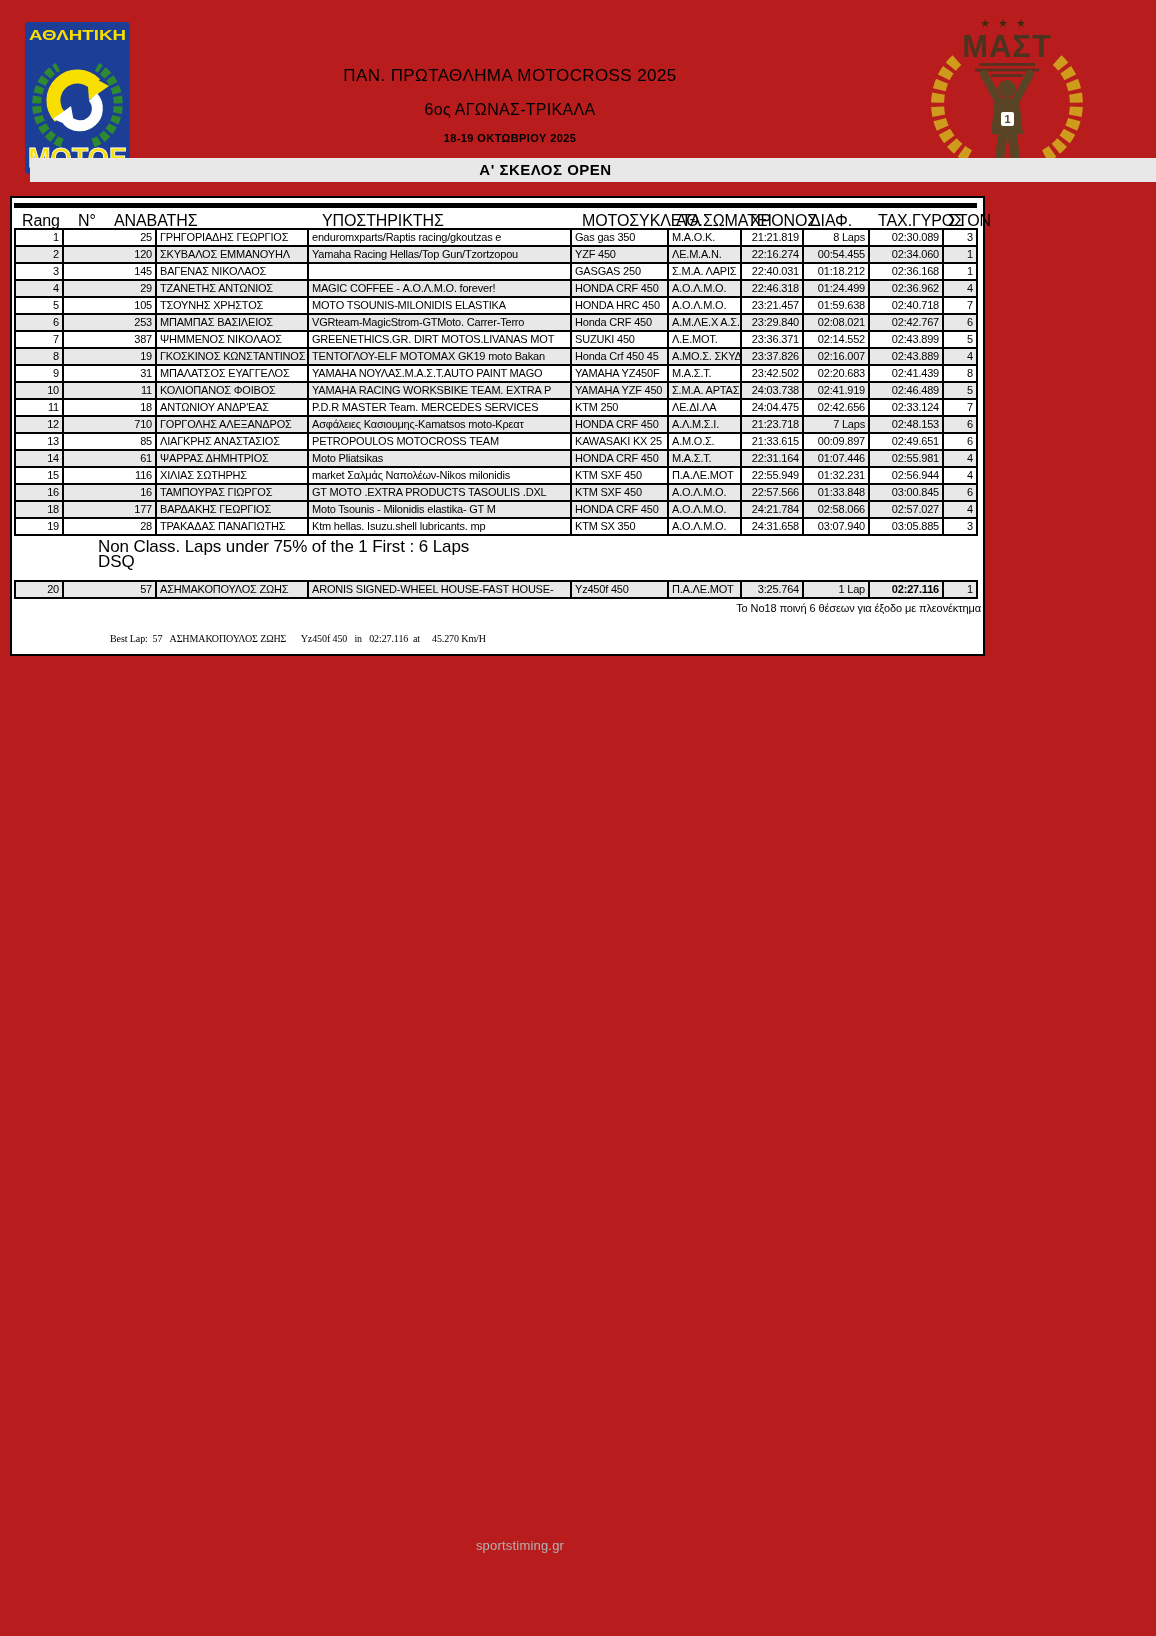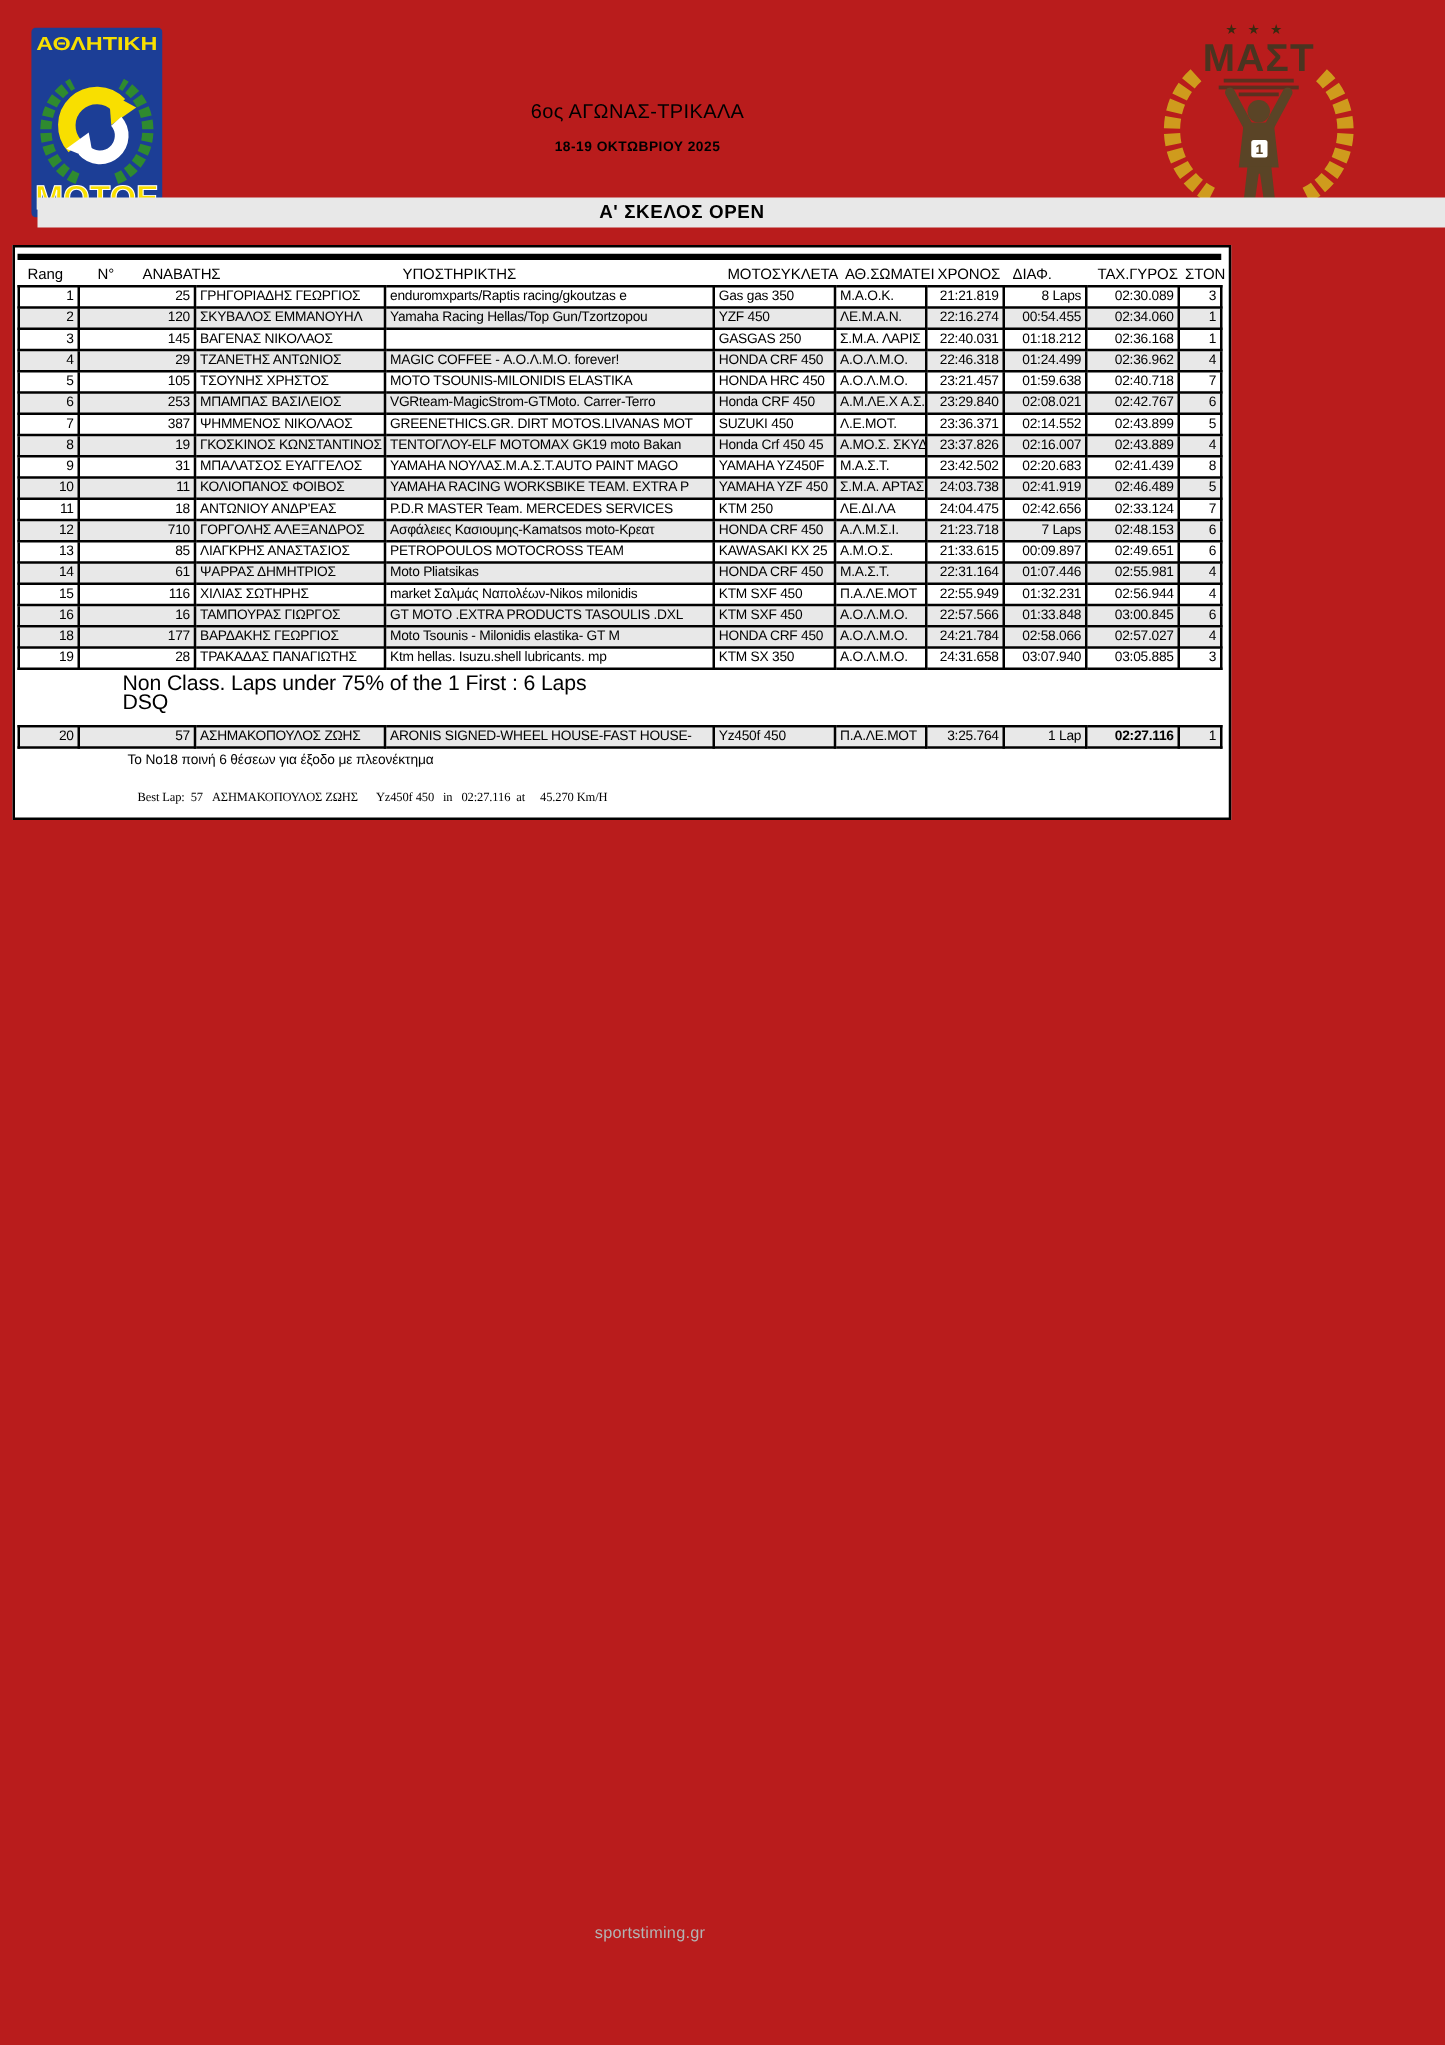--- a/index.html
+++ b/index.html
@@ -21,36 +21,36 @@
   .section-band { position:absolute; left:10px; top:158px; width:1136px; height:24px;
                   background:#e8e8e8; text-align:center;margin-left:20px; }
   .section-band span { display:inline-block; line-height:24px; font-size:15px; font-weight:bold;
                   letter-spacing:.5px; margin-right:105px; }
 
   
   .frame { position:absolute; left:10px; top:196px; width:975px;
            border:2px solid #000; padding:5px 2px 8px 2px; background:#fff; }
 
   .col-header { position:relative; height:25px; border-top:5px solid #000; width:963px; }
-  .col-header span { position:absolute; top:4px; font-size:12px; white-space:nowrap; letter-spacing:-.1px; }
+  .col-header span { position:absolute; top:4px; font-size:16px; white-space:nowrap; letter-spacing:-.1px; }
   .h0{left:8px} .h1{left:64px} .h2{left:100px} .h3{left:308px} .h4{left:568px}
   .h5{left:662px} .h6{left:736px} .h7{left:796px} .h8{left:864px} .h9{left:934px}
 
   table.res { border-collapse:collapse; table-layout:fixed; width:963px; }
   table.res td { border:2px solid #000; font-size:11px; line-height:13px; height:13px;
                  padding:1px 3px; white-space:nowrap; overflow:hidden; letter-spacing:-.2px; }
   table.res tr.alt td { background:#e8e8e8; }
   td.num { text-align:right; padding-right:5px; }
   td.txt { text-align:left; }
   td.b   { font-weight:bold; }
 
   .note  { font-size:17px; line-height:15px; margin-left:84px; letter-spacing:-.1px; }
   .note.first { margin-top:3px; }
   .dsq-table { margin-top:11px; }
-  .penalty { font-size:11px; line-height:18px; margin-left:88px; letter-spacing:-.1px; }
+  .penalty { font-size:11px; line-height:18px; margin-left:88px; letter-spacing:-.1px;text-align:right; }
   .bestlap { font-size:10px; margin:16px 0 2px 96px; white-space:pre; letter-spacing:-.1px;font-family:Liberation Serif, serif; }
 
   
   .footer { position:absolute; left:0; top:1538px; width:1040px; text-align:center;
             font-size:13px; color:#b3b3b3; letter-spacing:.2px; }
 </style>
 </head>
 <body>
 
 <div class="page">
@@ -65,20 +65,21 @@
 
       <path d="M35,95 A24,24 0 1 1 70,62" fill="none" stroke="#f8df00" stroke-width="14"></path>
       <polygon points="62,52 84,64 64,78" fill="#f8df00"></polygon>
       <path d="M68,75 A16,16 0 1 1 42,98" fill="none" stroke="#ffffff" stroke-width="11"></path>
       <polygon points="50,106 28,97 46,84" fill="#ffffff"></polygon>
       <text x="52.5" y="145" text-anchor="middle" font-size="27" font-weight="bold" fill="#f8df00" stroke="#ffffff" stroke-width="0.8" textLength="99" lengthAdjust="spacingAndGlyphs" font-family="Liberation Sans, sans-serif">ΜΟΤΟΕ</text>
     </svg>
   </div>
 
   <div class="title-block">
+    <div class="doc-title">ΠΑΝ. ΠΡΩΤΑΘΛΗΜΑ MOTOCROSS 2025</div>
     <div class="doc-subtitle">6ος ΑΓΩΝΑΣ-ΤΡΙΚΑΛΑ</div>
     <div class="doc-date">18-19 ΟΚΤΩΒΡΙΟΥ 2025</div>
   </div>
 
   <div class="logo-mast">
     <svg viewBox="0 0 185 162" width="185" height="162">
       <text x="92" y="17" text-anchor="middle" font-size="11" fill="#3a2a10" letter-spacing="8" font-family="DejaVu Sans, sans-serif">★★★</text>
       <text x="92" y="47" text-anchor="middle" font-size="31" font-weight="bold" fill="#4a3420" letter-spacing="1" font-family="Liberation Sans, sans-serif">ΜΑΣΤ</text>
       <rect x="64" y="53" width="56" height="3" fill="#4a3420" opacity=".85"></rect>
       <rect x="60" y="58.5" width="64" height="3" fill="#4a3420" opacity=".85"></rect>

